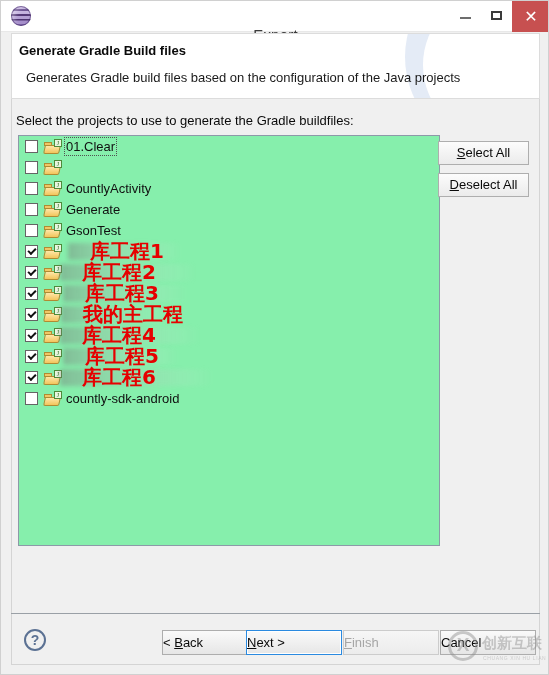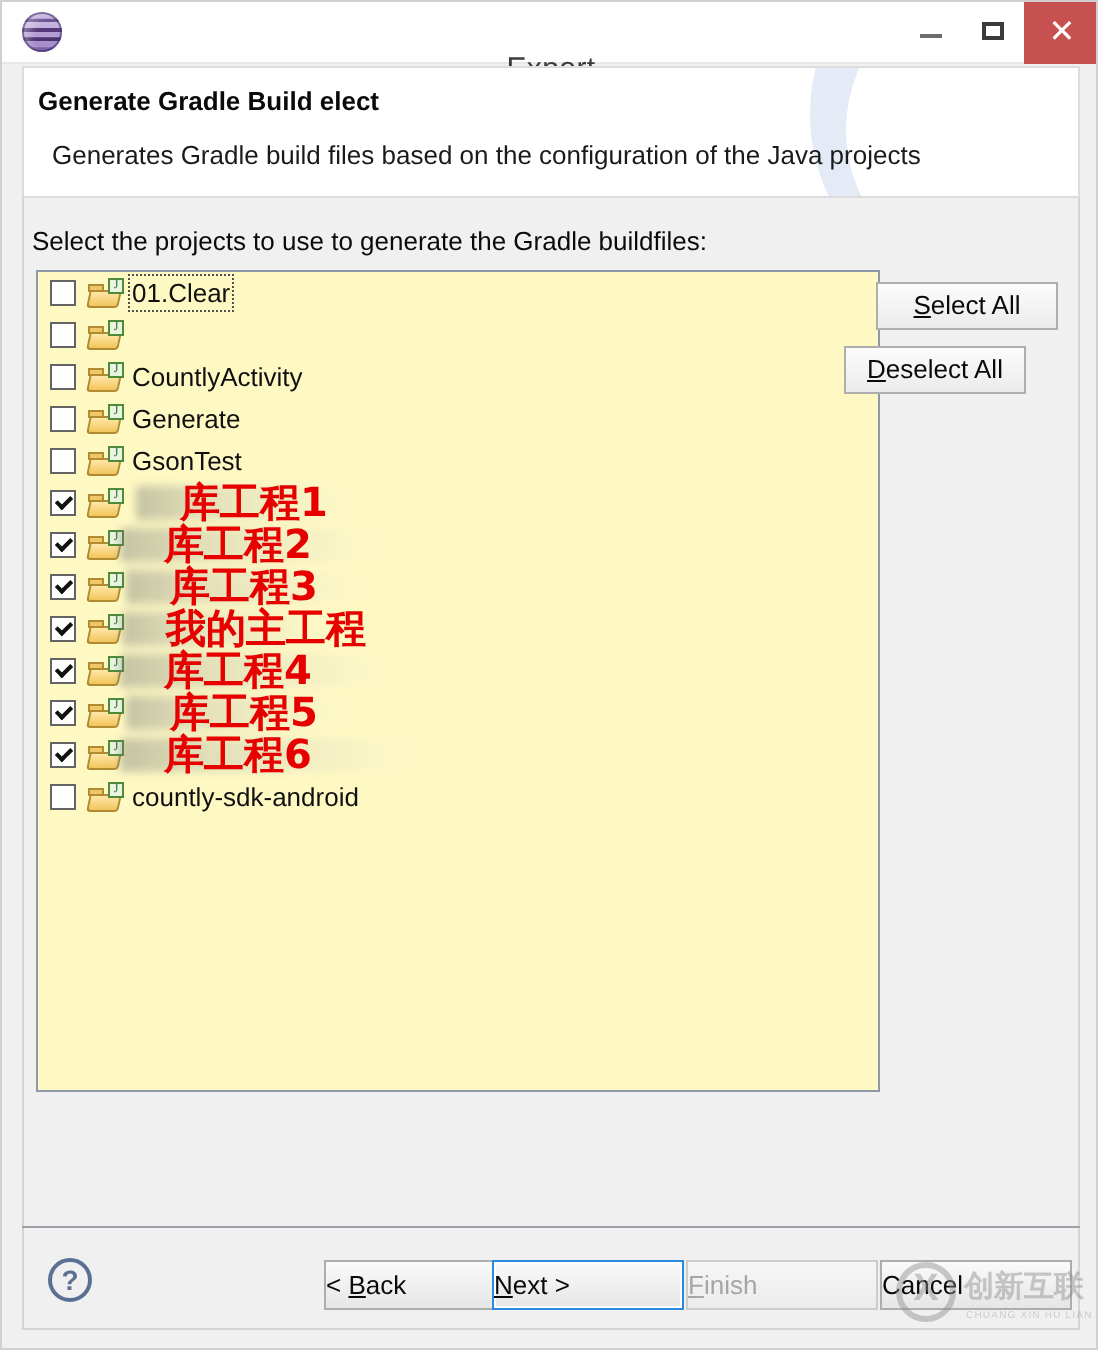--- a/index.html
+++ b/index.html
@@ -158,21 +158,21 @@
     color: #0a0a0a;
     white-space: nowrap;
   }
   .mnem { text-decoration: underline; }
 
   .listbox {
     position: absolute;
     left: 6px; top: 36px;
     width: 422px;
     height: 411px;
-    background: #fef9c3;
+    background: #86efac;
     border: 1px solid #8d99a8;
     box-sizing: border-box;
     overflow: hidden;
   }
   .row {
     position: relative;
     height: 21px;
     padding-left: 6px;
     box-sizing: border-box;
     white-space: nowrap;
@@ -274,21 +274,21 @@
     background: linear-gradient(to bottom, #fcfcfc, #ebebeb);
     border: 1px solid #aeaeae;
     box-sizing: border-box;
     font-size: 13px;
     color: #0a0a0a;
     text-align: center;
     line-height: 22px;
     cursor: default;
   }
   .sidebtn.sel { right: 10px; top: 42px; }
-  .sidebtn.desel { right: 26px; top: 74px; }
+  .sidebtn.desel { right: 10px; top: 74px; }
 
   
   .sep {
     position: absolute;
     left: 10px; top: 612px;
     width: 529px;
     height: 1px;
     background: #9aa0a6;
   }
   .footer {
@@ -394,21 +394,21 @@
       <div class="g-max"></div>
     </div>
     <div class="wbtn close">
       <div class="g-close">✕</div>
     </div>
   </div>
 
   <div class="banner">
     <div class="banner-swoosh"></div>
     <div class="banner-swoosh2"></div>
-    <div class="banner-title">Generate Gradle Build elect</div>
+    <div class="banner-title">Generate Gradle Build files</div>
     <div class="banner-sub">Generates Gradle build files based on the configuration of the Java projects</div>
   </div>
 
   <div class="body-area">
 
     <div class="instruction">
       <span>Select the projects to use to </span><span class="mnem">g</span><span>enerate the Gradle buildfiles:</span>
     </div>
 
     <div class="listbox" id="project-list">

